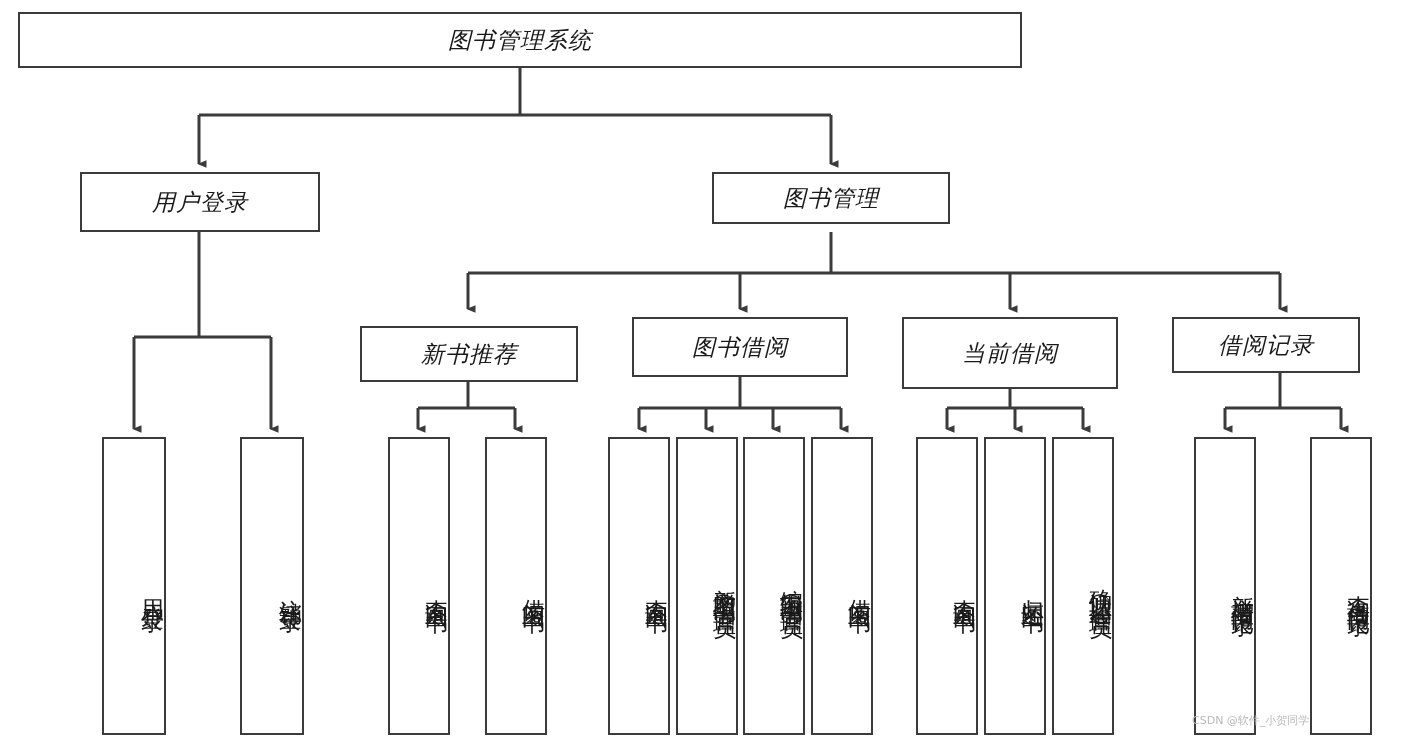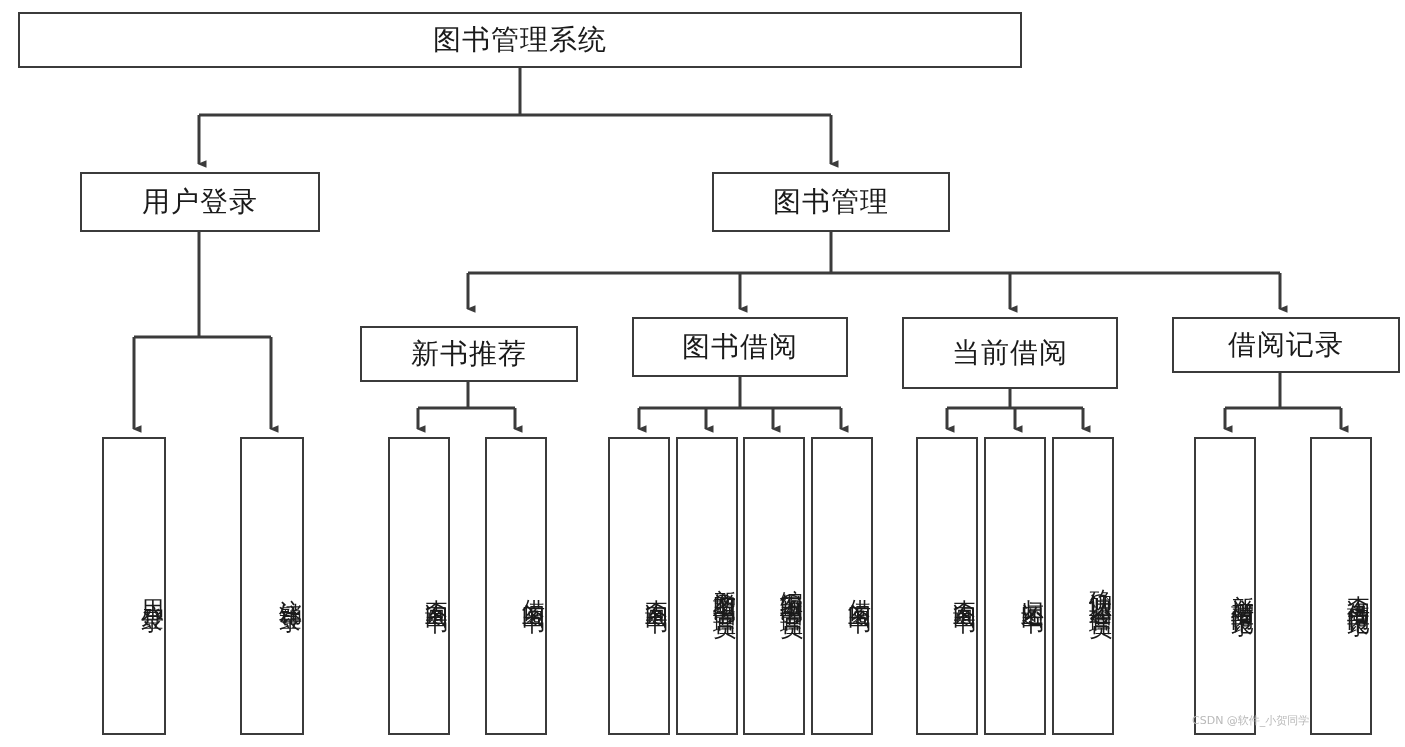--- a/index.html
+++ b/index.html
@@ -28,23 +28,24 @@
     position: absolute;
     box-sizing: border-box;
     border: 2px solid #3b3b3b;
     background: #ffffff;
     display: flex;
     align-items: center;
     justify-content: center;
     color: #1a1a1a;
   }
   .node-h {
-    font-size: 28px;
+    font-size: 23px;
     letter-spacing: 1px;
     white-space: nowrap;
+    font-style: italic;
   }
   .node-v {
     writing-mode: vertical-rl;
     text-orientation: upright;
     font-size: 23px;
     letter-spacing: 4px;
     line-height: 1;
     align-items: flex-start;
     justify-content: center;
     padding-top: 6px;
@@ -121,34 +122,34 @@
     </g>
   </svg>
 
   <div class="node-box node-h" style="left:18px; top:12px; width:1004px; height:56px;">
     <span>图书管理系统</span>
   </div>
 
   <div class="node-box node-h" style="left:80px; top:172px; width:240px; height:60px;">
     <span>用户登录</span>
   </div>
-  <div class="node-box node-h" style="left:712px; top:172px; width:238px; height:60px;">
+  <div class="node-box node-h" style="left:712px; top:172px; width:238px; height:52px;">
     <span>图书管理</span>
   </div>
 
   <div class="node-box node-h" style="left:360px; top:326px; width:218px; height:56px;">
     <span>新书推荐</span>
   </div>
   <div class="node-box node-h" style="left:632px; top:317px; width:216px; height:60px;">
     <span>图书借阅</span>
   </div>
   <div class="node-box node-h" style="left:902px; top:317px; width:216px; height:72px;">
     <span>当前借阅</span>
   </div>
-  <div class="node-box node-h" style="left:1172px; top:317px; width:228px; height:56px;">
+  <div class="node-box node-h" style="left:1172px; top:317px; width:188px; height:56px;">
     <span>借阅记录</span>
   </div>
 
   <div class="node-box node-v" style="left:102px; top:437px; width:64px; height:298px;">
     <span>用户登录</span>
   </div>
   <div class="node-box node-v" style="left:240px; top:437px; width:64px; height:298px;">
     <span>注销登录</span>
   </div>
 

